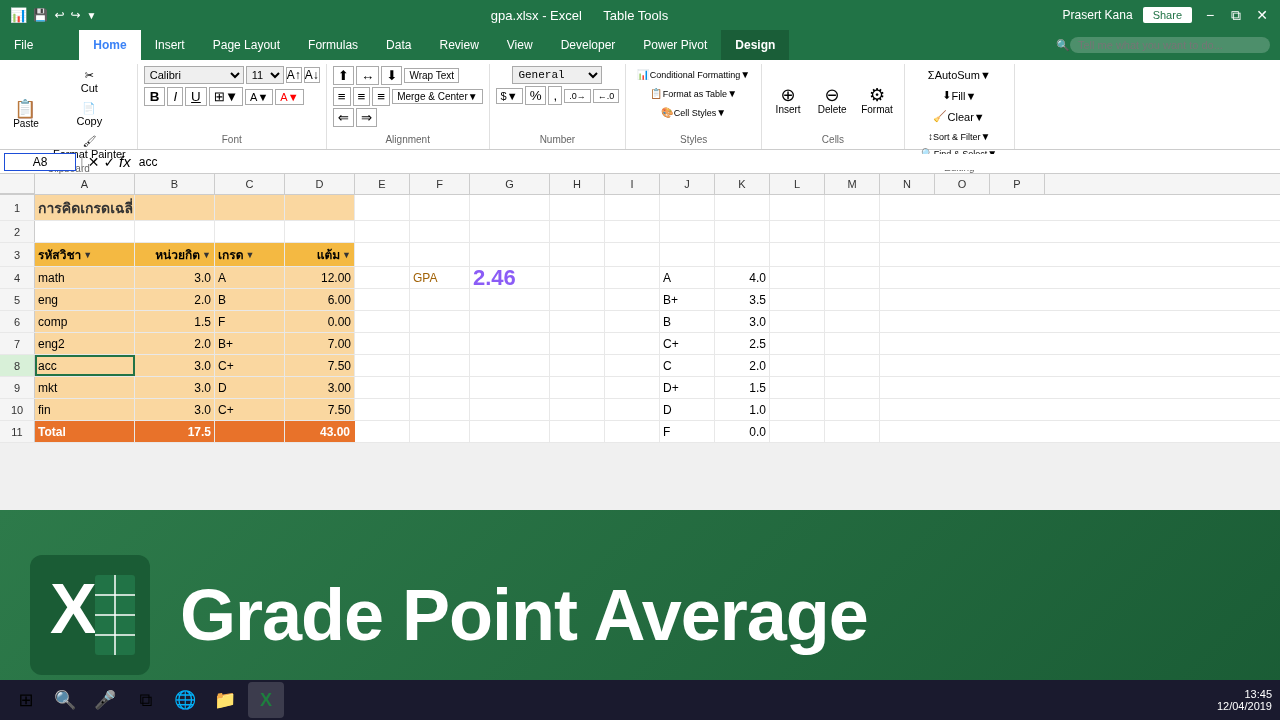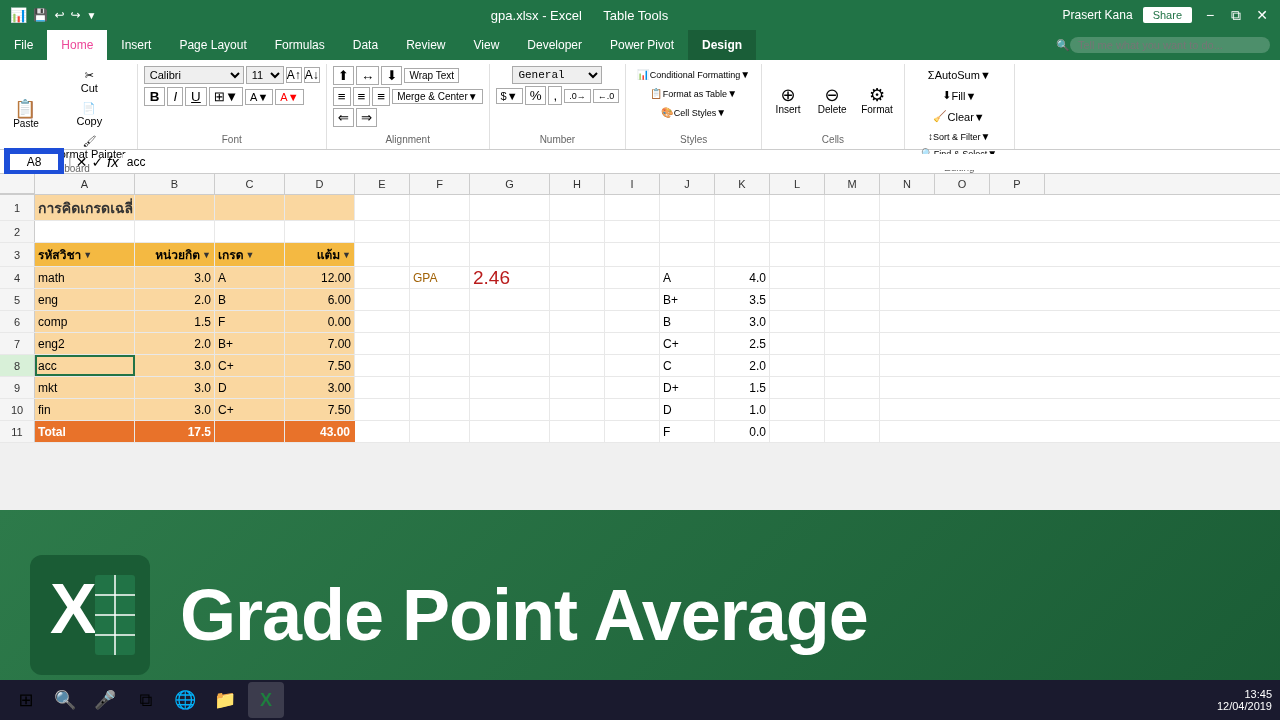--- a/index.html
+++ b/index.html
@@ -23,21 +23,21 @@
     .ribbon-tabs { display: flex; background: #217346; height: 30px; }
     .ribbon-tab {
       padding: 0 14px;
       color: white;
       display: flex;
       align-items: center;
       font-size: 12px;
       cursor: pointer;
       height: 30px;
     }
-    .ribbon-tab.active { background: white; color: #ec4899; font-weight: normal; }
+    .ribbon-tab.active { background: white; color: #3b82f6; font-weight: bold; margin-left: 32px; }
 
     .ribbon-content {
       display: flex;
       align-items: stretch;
       background: white;
       padding: 4px 0 0 0;
       height: 90px;
       border-bottom: 1px solid #ccc;
     }
     .ribbon-group {
@@ -76,22 +76,22 @@
     .formula-bar {
       display: flex;
       align-items: center;
       height: 24px;
       background: white;
       border-bottom: 1px solid #ccc;
       padding: 0 4px;
       gap: 4px;
     }
     .cell-ref {
-      width: 60px;
-      border: 6px solid #1d4ed8;
+      width: 72px;
+      border: 1px solid #1d4ed8;
       text-align: center;
       font-size: 12px;
       padding: 1px 4px;
     }
     .formula-input {
       flex: 1;
       border: none;
       outline: none;
       font-size: 12px;
       padding: 1px 4px;
@@ -178,21 +178,21 @@
     .cell-l { width: 55px; }
     .cell-m { width: 55px; }
 
     .bg-orange { background-color: #F4B942; align-items: center; }
     .bg-light-orange { background-color: #FAD7A0; }
     .bg-total { background-color: #E8722A; color: white; font-weight: bold; }
     .bold { font-weight: bold; }
     .selected-cell { outline: 2px solid #217346; outline-offset: -2px; }
 
     .gpa-label { color: #a16207; }
-    .gpa-value { color: #b91c1c; font-size: 19px; font-weight: normal; }
+    .gpa-value { color: #8b5cf6; font-size: 22px; font-weight: bold; }
 
     
     .dropdown-arrow { font-size: 9px; color: #333; margin-left: 2px; }
 
     
     .bottom-overlay {
       position: absolute;
       bottom: 0;
       left: 0;
       width: 1280px;

